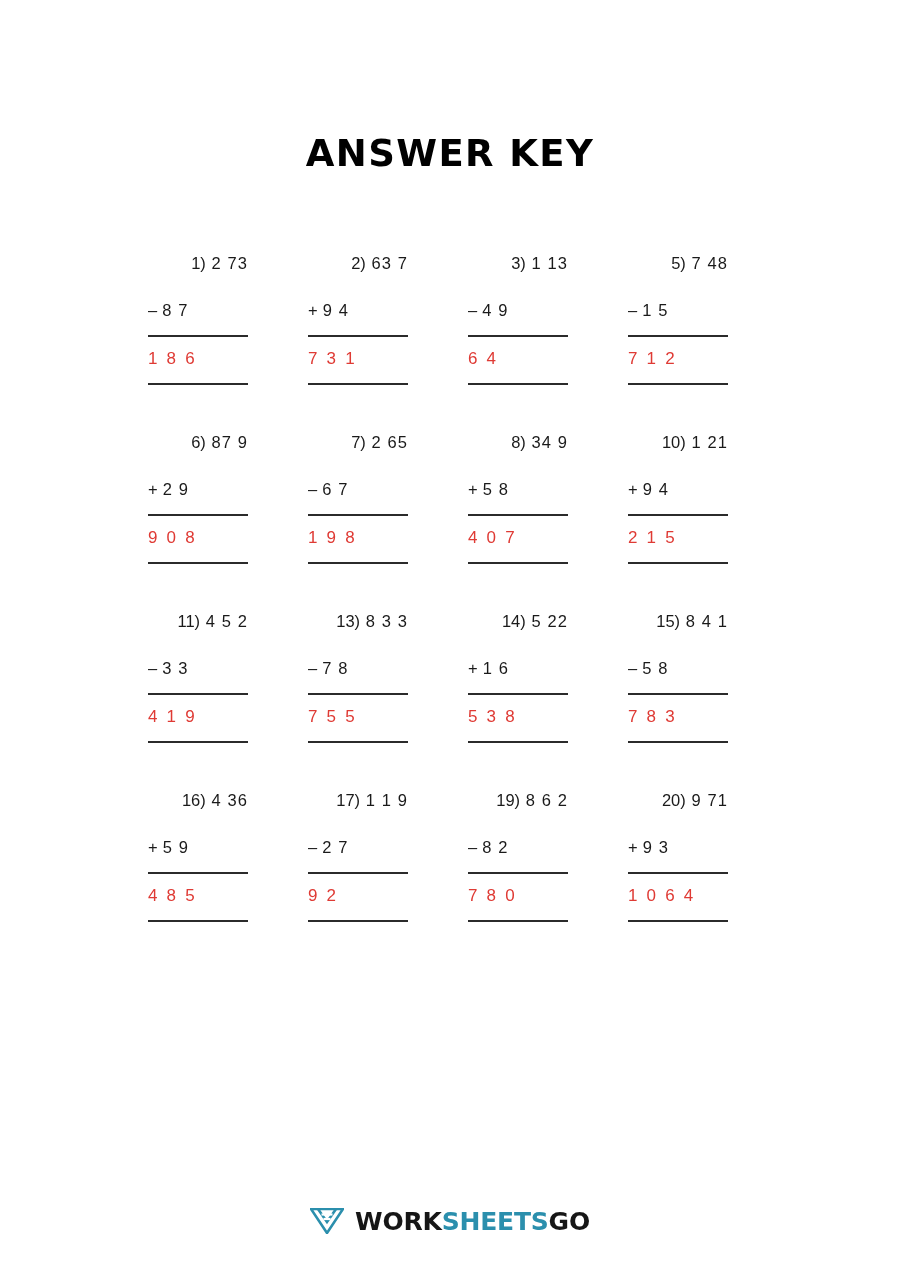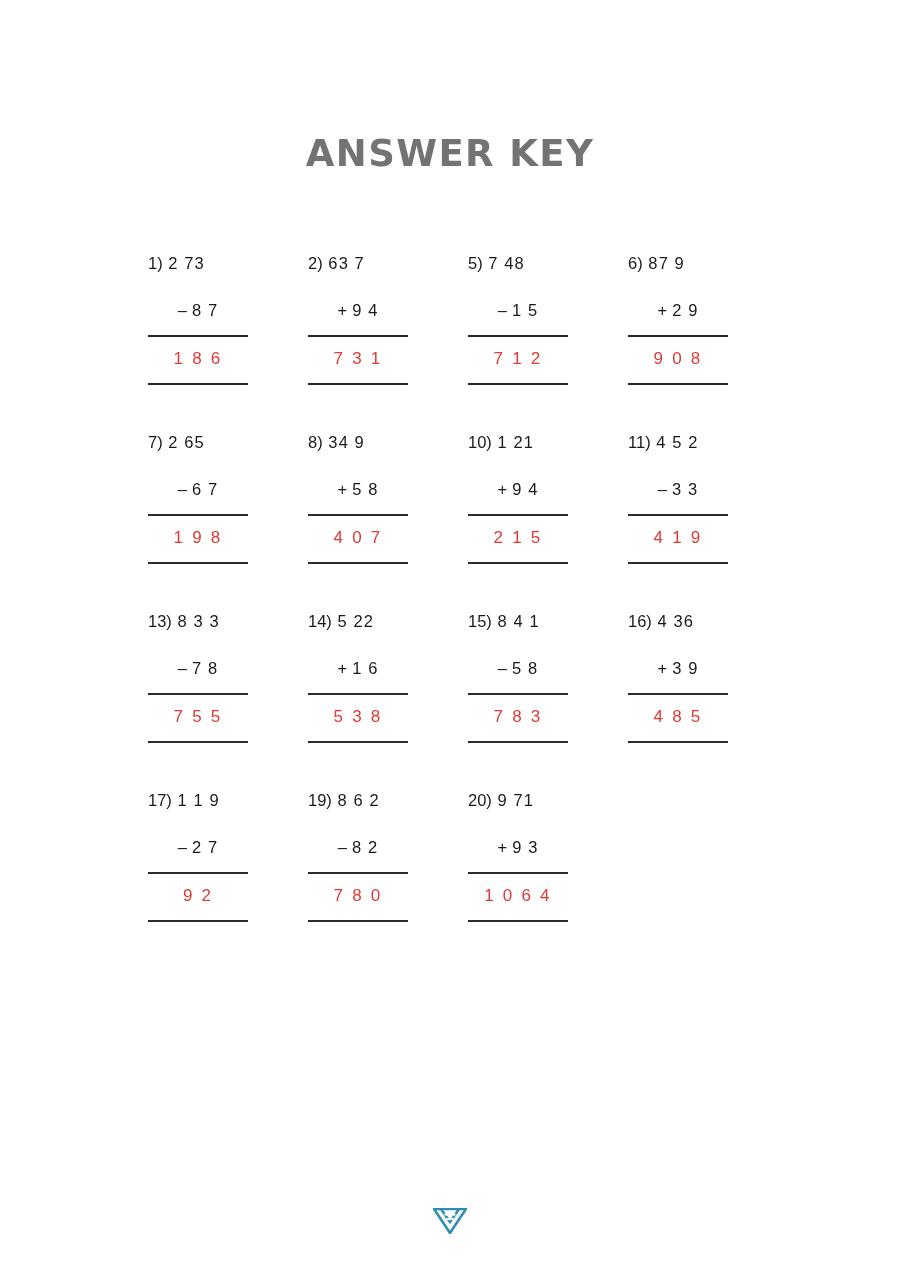--- a/index.html
+++ b/index.html
@@ -19,21 +19,21 @@
   
   .title {
     position: absolute;
     top: 132px;
     left: 0;
     width: 900px;
     text-align: center;
     font-size: 37px;
     font-weight: bold;
     letter-spacing: 1.4px;
-    color: #737373;
+    color: #000000;
     font-family: "DejaVu Sans", sans-serif;
   }
 
   
   .grid {
     position: absolute;
     top: 252px;
     left: 148px;
     width: 620px;
     display: grid;
@@ -48,46 +48,46 @@
 
   .p-line {
     font-size: 16.5px;
     letter-spacing: 1.1px;
     white-space: nowrap;
     color: #1a1a1a;
     font-family: "Liberation Sans", sans-serif;
   }
 
   .p-top {
-    text-align: left;
+    text-align: right;
     height: 22px;
     line-height: 22px;
   }
   .p-top .pnum {
     letter-spacing: 0px;
   }
 
   .p-bottom {
-    text-align: center;
+    text-align: left;
     height: 22px;
     line-height: 22px;
     margin-top: 25px;
   }
   .p-bottom .op {
     margin-right: 4px;
   }
 
   .rule {
     height: 0;
     border-top: 2px solid #2b2b2b;
     margin-top: 14px;
   }
 
   .p-answer {
-    text-align: center;
+    text-align: left;
     height: 24px;
     line-height: 24px;
     margin-top: 10px;
     color: #df3a34;
     font-size: 17px;
     letter-spacing: 2.2px;
     font-family: "Liberation Sans", sans-serif;
   }
 
   .rule-bottom {
@@ -136,20 +136,27 @@
       <div class="rule-bottom"></div>
     </div>
     <div class="problem">
       <div class="p-line p-top"><span class="pnum">2)</span> <span>63 7</span></div>
       <div class="p-line p-bottom"><span class="op">+</span><span>9 4</span></div>
       <div class="rule"></div>
       <div class="p-answer">7 3 1</div>
       <div class="rule-bottom"></div>
     </div>
     <div class="problem">
+      <div class="p-line p-top"><span class="pnum">3)</span> <span>1 13</span></div>
+      <div class="p-line p-bottom"><span class="op">–</span><span>4 9</span></div>
+      <div class="rule"></div>
+      <div class="p-answer">6 4</div>
+      <div class="rule-bottom"></div>
+    </div>
+    <div class="problem">
       <div class="p-line p-top"><span class="pnum">5)</span> <span>7 48</span></div>
       <div class="p-line p-bottom"><span class="op">–</span><span>1 5</span></div>
       <div class="rule"></div>
       <div class="p-answer">7 1 2</div>
       <div class="rule-bottom"></div>
     </div>
     <div class="problem">
       <div class="p-line p-top"><span class="pnum">6)</span> <span>87 9</span></div>
       <div class="p-line p-bottom"><span class="op">+</span><span>2 9</span></div>
       <div class="rule"></div>
@@ -200,21 +207,21 @@
     </div>
     <div class="problem">
       <div class="p-line p-top"><span class="pnum">15)</span> <span>8 4 1</span></div>
       <div class="p-line p-bottom"><span class="op">–</span><span>5 8</span></div>
       <div class="rule"></div>
       <div class="p-answer">7 8 3</div>
       <div class="rule-bottom"></div>
     </div>
     <div class="problem">
       <div class="p-line p-top"><span class="pnum">16)</span> <span>4 36</span></div>
-      <div class="p-line p-bottom"><span class="op">+</span><span>3 9</span></div>
+      <div class="p-line p-bottom"><span class="op">+</span><span>5 9</span></div>
       <div class="rule"></div>
       <div class="p-answer">4 8 5</div>
       <div class="rule-bottom"></div>
     </div>
     <div class="problem">
       <div class="p-line p-top"><span class="pnum">17)</span> <span>1 1 9</span></div>
       <div class="p-line p-bottom"><span class="op">–</span><span>2 7</span></div>
       <div class="rule"></div>
       <div class="p-answer">9 2</div>
       <div class="rule-bottom"></div>
@@ -237,13 +244,14 @@
 
 <div class="footer">
   <span class="logo-mark">
     <svg viewBox="0 0 34 26" width="34" height="26" aria-hidden="true">
       <path d="M1 1 L33 1 L17 25 Z" fill="none" stroke="#2b8fad" stroke-width="2.6"></path>
       <path d="M8 1 L17 14 L26 1" fill="none" stroke="#2b8fad" stroke-width="2.6"></path>
       <path d="M11.5 6.5 L22.5 6.5" fill="none" stroke="#ffffff" stroke-width="2.2"></path>
       <path d="M13.5 11 L20.5 11" fill="none" stroke="#ffffff" stroke-width="2.2"></path>
     </svg>
   </span>
+  <span class="logo-text"><span class="lt-dark">WORK</span><span class="lt-teal">SHEETS</span><span class="lt-dark">GO</span></span>
 </div>
 
 </body></html>

